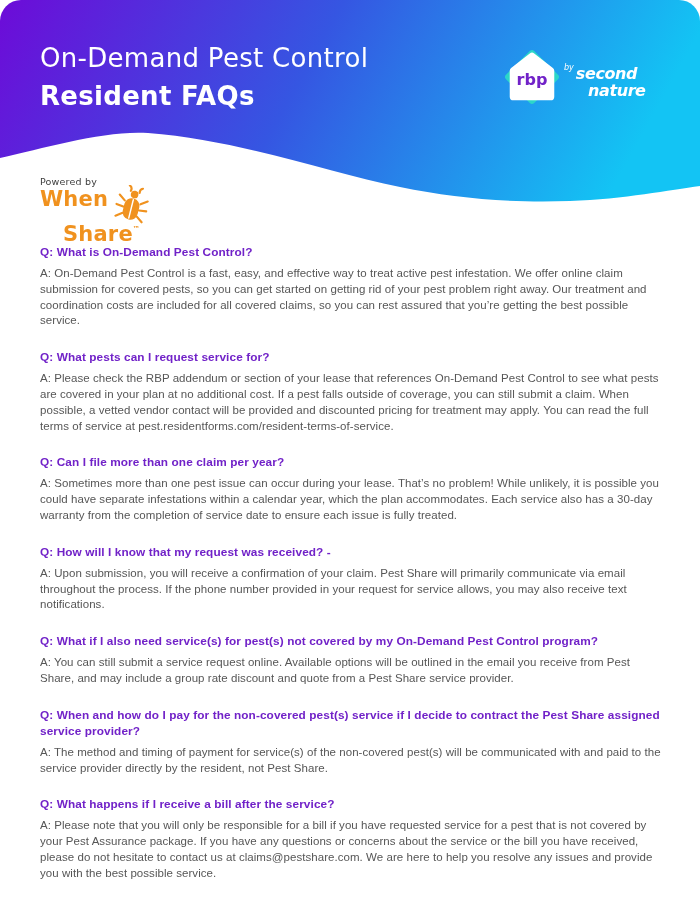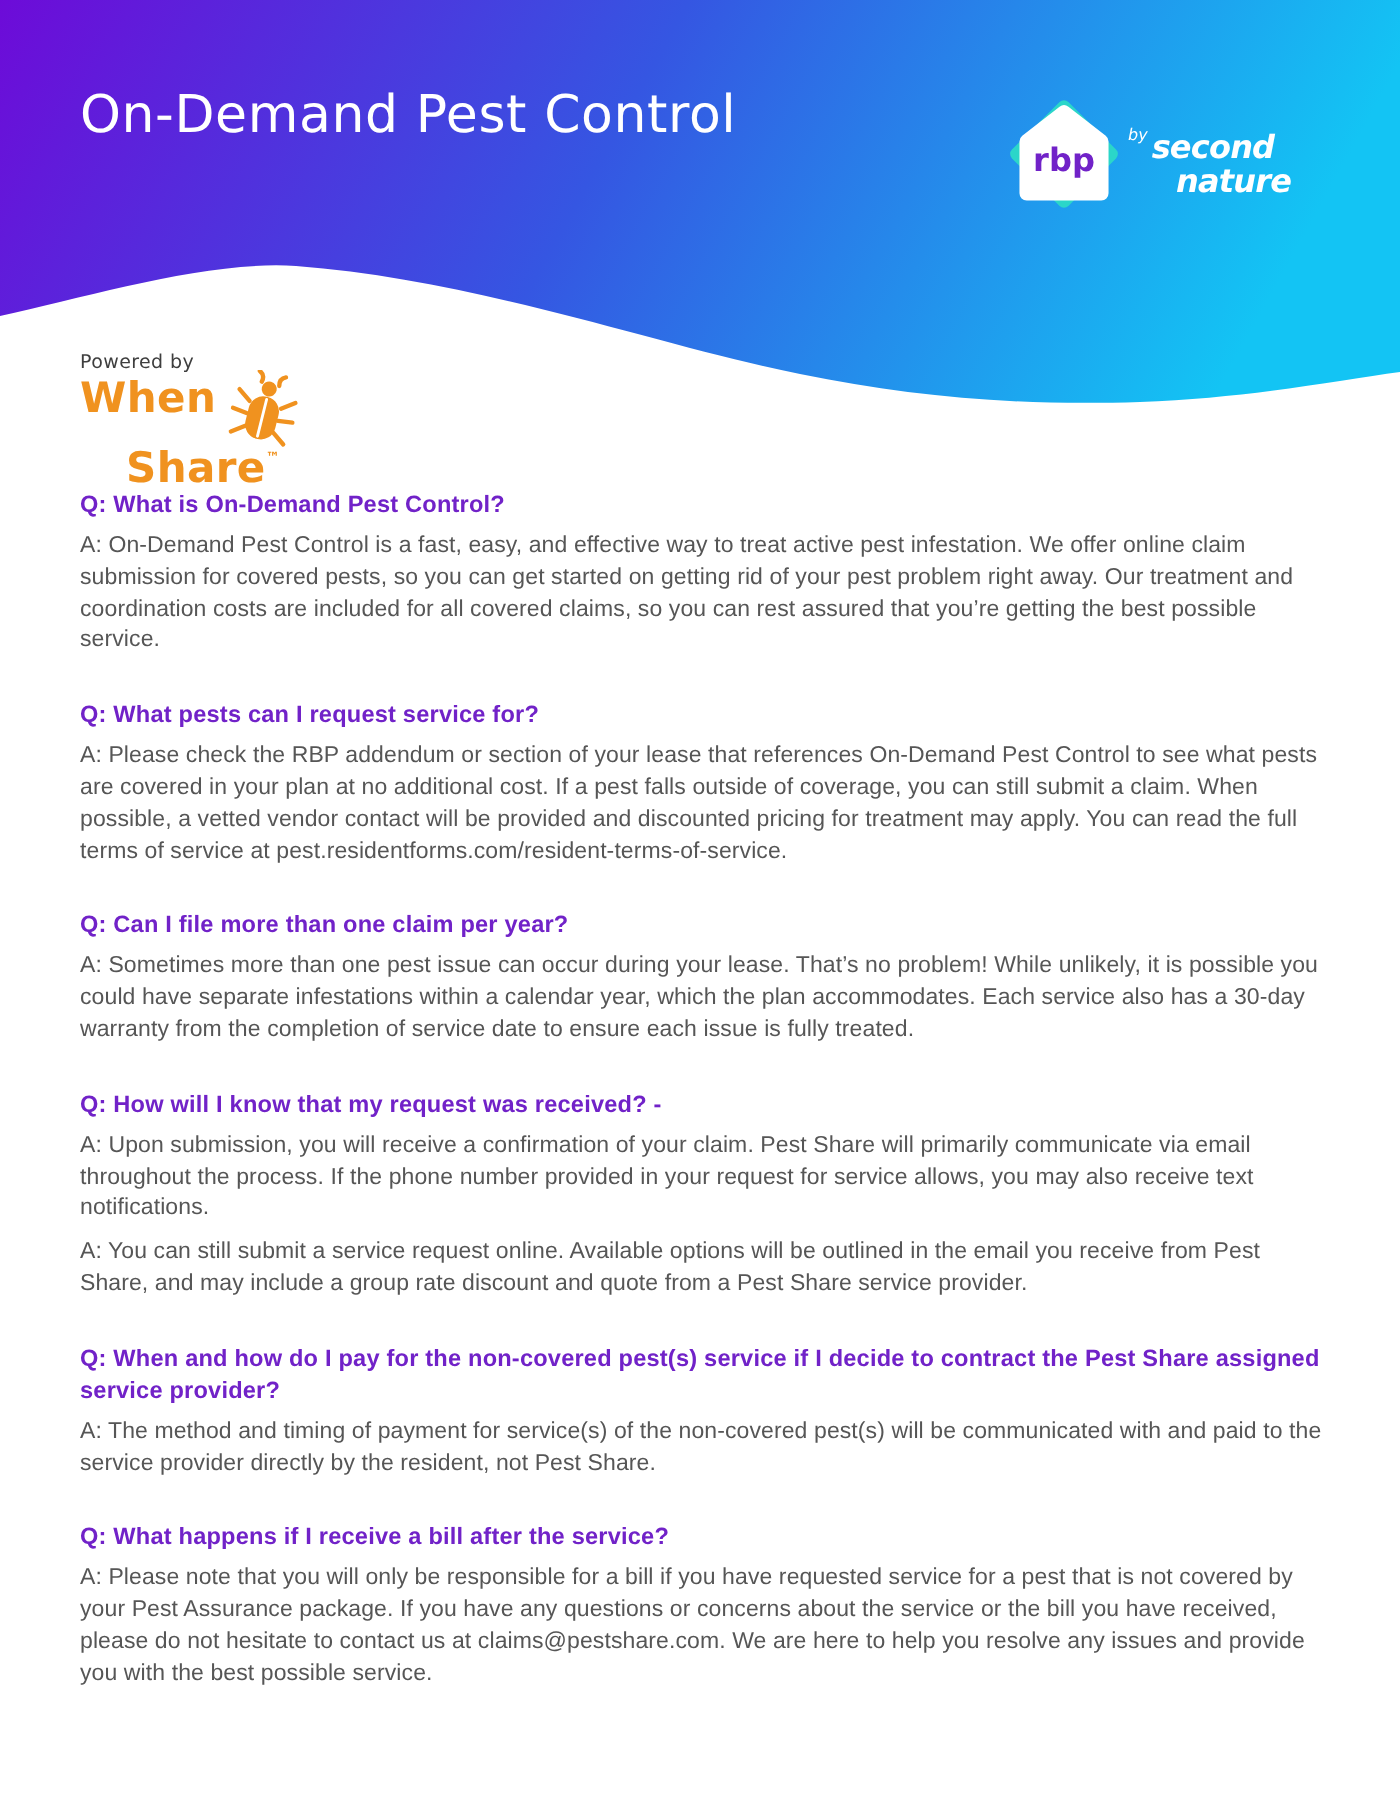--- a/index.html
+++ b/index.html
@@ -4,20 +4,21 @@
 <style>
   * { margin: 0; padding: 0; box-sizing: border-box; }
   html, body { background: #fff; }
   .page {
     position: relative;
     width: 700px;
     height: 906px;
     background: #ffffff;
     font-family: "Liberation Sans", sans-serif;
     overflow: hidden;
+    border-radius: 21px;
   }
 
   
   .header-svg {
     position: absolute;
     top: 0; left: 0;
     width: 700px; height: 235px;
     display: block;
   }
   .header-title {
@@ -98,20 +99,21 @@
     </defs>
     <path d="M0,0 H700 V186
              C670,190 625,199 570,201
              C505,203 455,198 400,187
              C330,173 240,140 148,133
              C105,130 45,148 0,158 Z" fill="url(#hg)"></path>
   </svg>
 
   <div class="header-title">
     <div class="t1">On-Demand Pest Control</div>
+    <div class="t2">Resident FAQs</div>
   </div>
 
   <svg class="rbp-badge" viewBox="0 0 56 56" xmlns="http://www.w3.org/2000/svg" aria-hidden="true">
     <path d="M28,5 L51,28 L28,51 L5,28 Z" fill="#2bd6c9" stroke="#2bd6c9" stroke-width="6" stroke-linejoin="round"></path>
     <path d="M28,8 L46,22 L46,47 L10,47 L10,22 Z" fill="#ffffff" stroke="#ffffff" stroke-width="7" stroke-linejoin="round"></path>
     <text x="28" y="36" text-anchor="middle" font-family="DejaVu Sans, sans-serif" font-size="15.5" font-weight="bold" fill="#7122c8">rbp</text>
   </svg>
 
   <div class="sn-logo">
     <span class="by">by</span><span class="l1">second</span>
@@ -154,20 +156,21 @@
     </div>
     <div class="faq-item">
       <div class="faq-q">Q: Can I file more than one claim per year?</div>
       <div class="faq-a">A: Sometimes more than one pest issue can occur during your lease. That’s no problem! While unlikely, it is possible you could have separate infestations within a calendar year, which the plan accommodates. Each service also has a 30-day warranty from the completion of service date to ensure each issue is fully treated.</div>
     </div>
     <div class="faq-item">
       <div class="faq-q">Q: How will I know that my request was received? -</div>
       <div class="faq-a">A: Upon submission, you will receive a confirmation of your claim. Pest Share will primarily communicate via email throughout the process. If the phone number provided in your request for service allows, you may also receive text notifications.</div>
     </div>
     <div class="faq-item">
+      <div class="faq-q">Q: What if I also need service(s) for pest(s) not covered by my On-Demand Pest Control program?</div>
       <div class="faq-a">A: You can still submit a service request online. Available options will be outlined in the email you receive from Pest Share, and may include a group rate discount and quote from a Pest Share service provider.</div>
     </div>
     <div class="faq-item">
       <div class="faq-q">Q: When and how do I pay for the non-covered pest(s) service if I decide to contract the Pest Share assigned service provider?</div>
       <div class="faq-a">A: The method and timing of payment for service(s) of the non-covered pest(s) will be communicated with and paid to the service provider directly by the resident, not Pest Share.</div>
     </div>
     <div class="faq-item">
       <div class="faq-q">Q: What happens if I receive a bill after the service?</div>
       <div class="faq-a">A: Please note that you will only be responsible for a bill if you have requested service for a pest that is not covered by your Pest Assurance package. If you have any questions or concerns about the service or the bill you have received, please do not hesitate to contact us at claims@pestshare.com. We are here to help you resolve any issues and provide you with the best possible service.</div>
     </div>

